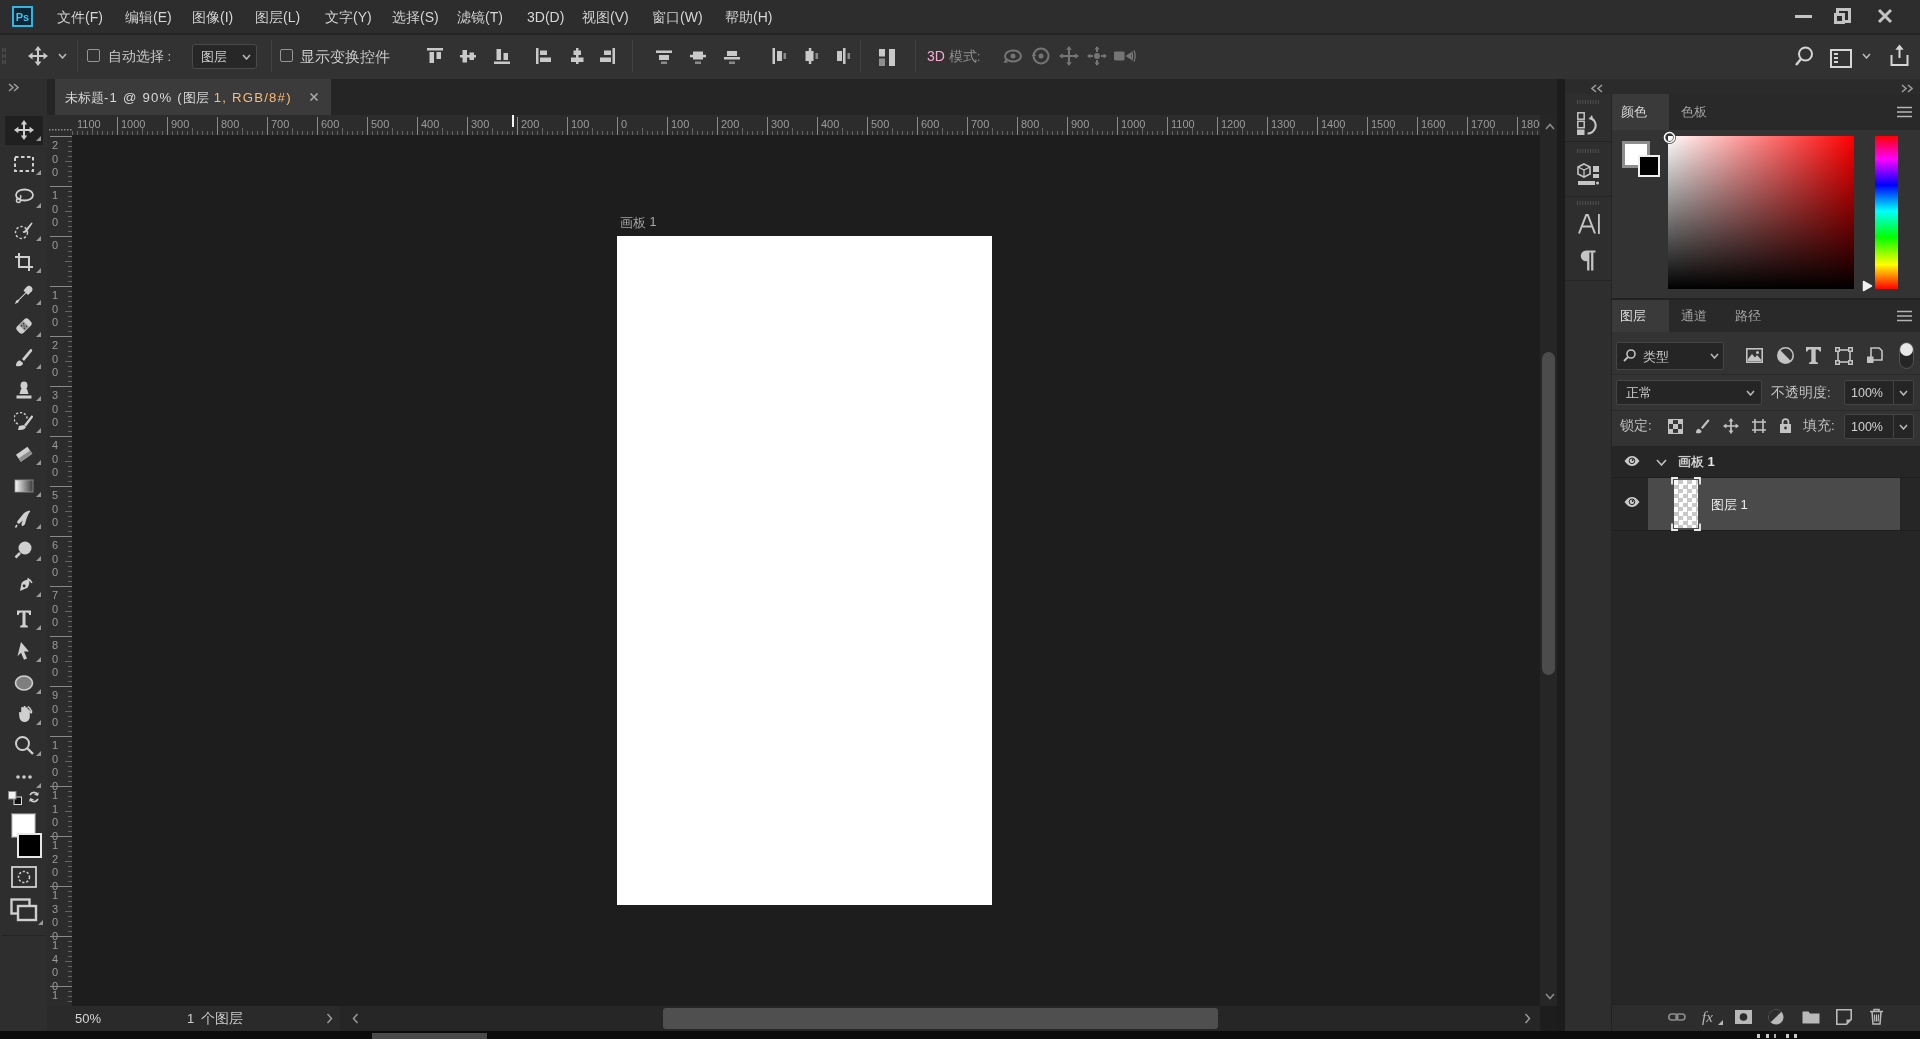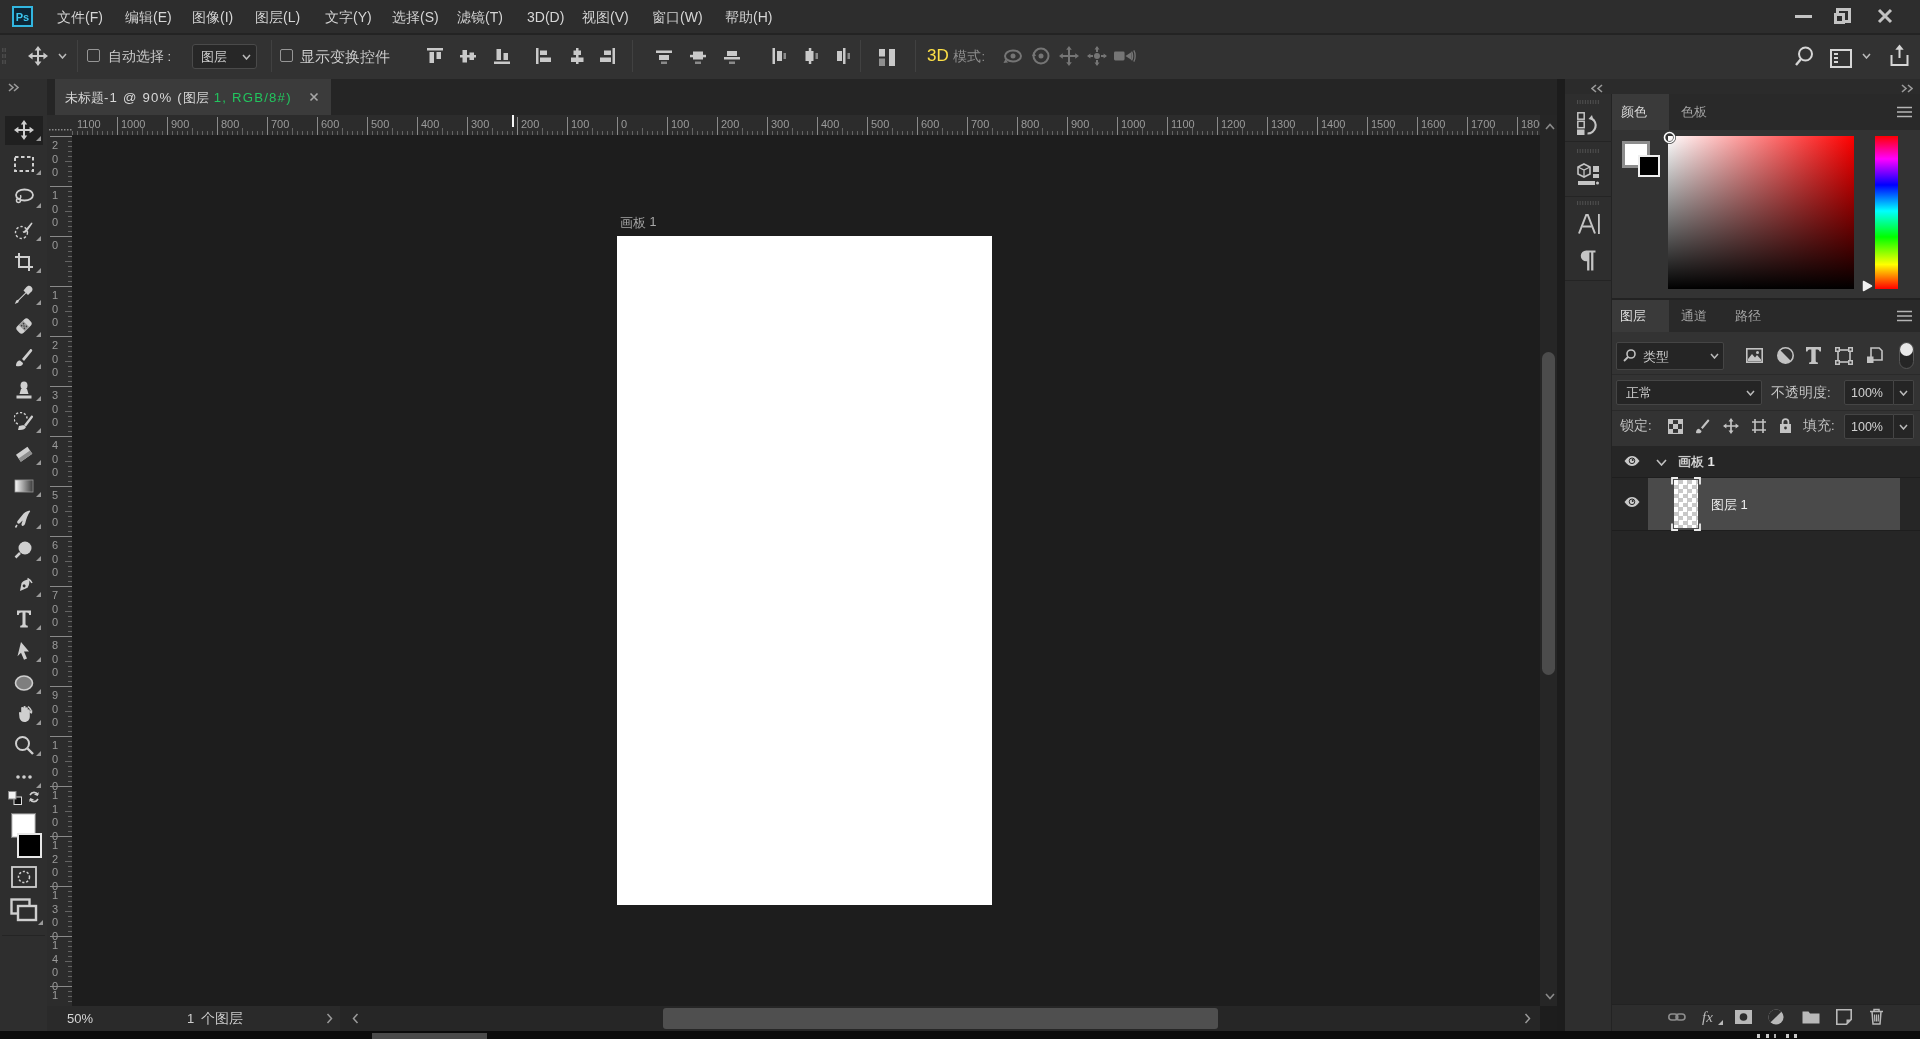--- a/index.html
+++ b/index.html
@@ -212,21 +212,21 @@
     <rect x="9" y="0" width="2.5" height="16" fill="#c9c9c9"></rect>
     <rect x="13.5" y="5" width="2.5" height="6" fill="#8a8a8a"></rect>
   </svg>
 <div class="a" style="left:860px;top:40px;width:1px;height:32px;background:#414141"></div>
 <svg class="a" style="left:879px;top:49px" width="17" height="17" viewBox="0 0 17 17">
     <rect x="0" y="0" width="6" height="7.5" fill="#c9c9c9"></rect>
     <rect x="0" y="9.5" width="6" height="7.5" fill="#8f8f8f"></rect>
     <rect x="10" y="0" width="6" height="17" fill="#c9c9c9"></rect>
   </svg>
 <div class="a" style="left:915px;top:40px;width:1px;height:32px;background:#414141"></div>
-<div class="r " style="left:927px;top:48px;height:16px"><span style="font-size:17px;color:#fde047">3D </span><svg style="display:block;flex:none" width="28" height="14" viewBox="0 0 2048 1024">
+<div class="r " style="left:927px;top:48px;height:16px"><span style="font-size:14px;color:#f9a8d4">3D </span><svg style="display:block;flex:none" width="28" height="14" viewBox="0 0 2048 1024">
       <g fill="#8e8e8e">
         <use href="#g6A21" transform="translate(0,880)"></use>
         <use href="#g5F0F" transform="translate(1024,880)"></use>
       </g>
     </svg><span style="font-size:13px;color:#8e8e8e">:</span></div>
 <svg class="a" style="left:1003px;top:46px" width="21" height="20" viewBox="0 0 21 20">
     <ellipse cx="10" cy="10" rx="8" ry="5.5" fill="none" stroke="#757575" stroke-width="2"></ellipse>
     <circle cx="10" cy="10" r="2.5" fill="#757575"></circle>
     <path d="M2.5 13l-2 4l4.5-.5z" fill="#757575"></path>
   </svg>
@@ -275,21 +275,21 @@
       <g fill="#d8d8d8">
         <use href="#g672A" transform="translate(0,880)"></use>
         <use href="#g6807" transform="translate(1024,880)"></use>
         <use href="#g9898" transform="translate(2048,880)"></use>
       </g>
     </svg><span style="font-size:13.2px;color:#d8d8d8;letter-spacing:1.2px">-1 @ 90% (</span><svg style="display:block;flex:none" width="26" height="13" viewBox="0 0 2048 1024">
       <g fill="#d8d8d8">
         <use href="#g56FE" transform="translate(0,880)"></use>
         <use href="#g5C42" transform="translate(1024,880)"></use>
       </g>
-    </svg><span style="font-size:13.2px;color:#22c55e;letter-spacing:1.2px"> 1, RGB/8#)</span></div>
+    </svg><span style="font-size:13.2px;color:#fdba74;letter-spacing:1.2px"> 1, RGB/8#)</span></div>
 <svg class="a" style="left:309px;top:92px" width="10" height="10" viewBox="0 0 10 10">
     <path d="M1.5 1.5l7 7M8.5 1.5l-7 7" stroke="#a8a8a8" stroke-width="1.6"></path>
   </svg>
 <svg class="a" style="left:47px;top:115px" width="1493" height="20" viewBox="0 0 1493 20">
     <rect x="0" y="0" width="1493" height="20" fill="#2c2c2c"></rect>
     <rect x="25" y="16" width="1" height="4" fill="#646464"></rect>
     <rect x="30" y="16" width="1" height="4" fill="#646464"></rect>
     <rect x="35" y="16" width="1" height="4" fill="#646464"></rect>
     <rect x="40" y="16" width="1" height="4" fill="#646464"></rect>
     <rect x="45" y="13" width="1" height="7" fill="#646464"></rect>
@@ -861,21 +861,21 @@
       </g>
     </svg><span style="font-size:12.5px;color:#a9a9a9"> 1</span></div>
 <div class="a" style="left:617px;top:236px;width:375px;height:669px;background:#fff"></div>
 <svg class="a" style="left:1545px;top:123px" width="10" height="7" viewBox="0 0 10 7">
     <path d="M1 6l4-4.5L9 6" fill="none" stroke="#8a8a8a" stroke-width="1.6"></path>
   </svg>
 <svg class="a" style="left:1545px;top:993px" width="10" height="7" viewBox="0 0 10 7">
     <path d="M1 1l4 4.5L9 1" fill="none" stroke="#8a8a8a" stroke-width="1.6"></path>
   </svg>
 <div class="a" style="left:1542px;top:352px;width:13px;height:323px;background:#4c4c4c;border-radius:7px"></div>
-<div class="r " style="left:67px;top:1010px;height:16px"><span style="font-size:13px;color:#d6d6d6">50%</span></div>
+<div class="r " style="left:75px;top:1010px;height:16px"><span style="font-size:13px;color:#d6d6d6">50%</span></div>
 <div class="r " style="left:187px;top:1010px;height:16px"><span style="font-size:13px;color:#cfcfcf">1 </span><svg style="display:block;flex:none" width="42" height="14" viewBox="0 0 3072 1024">
       <g fill="#cfcfcf">
         <use href="#g4E2A" transform="translate(0,880)"></use>
         <use href="#g56FE" transform="translate(1024,880)"></use>
         <use href="#g5C42" transform="translate(2048,880)"></use>
       </g>
     </svg></div>
 <svg class="a" style="left:326px;top:1013px" width="7" height="11" viewBox="0 0 7 11">
     <path d="M1.5 1l4 4.5l-4 4.5" fill="none" stroke="#9a9a9a" stroke-width="1.5"></path>
   </svg>

